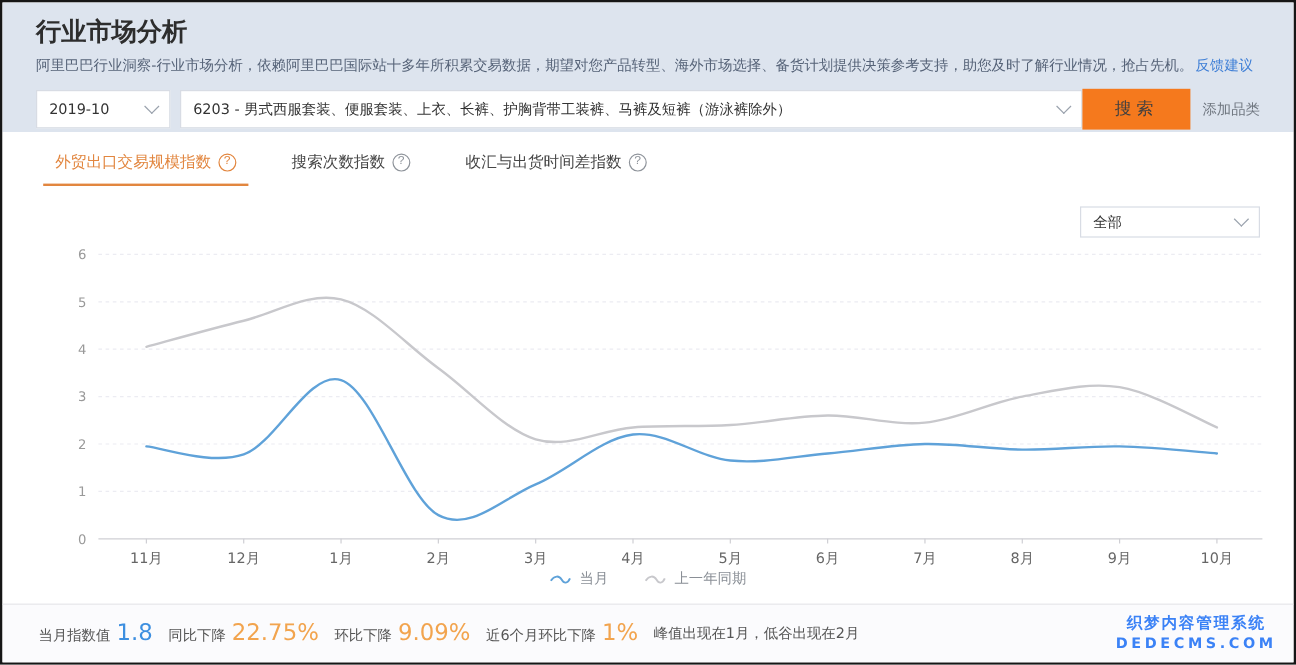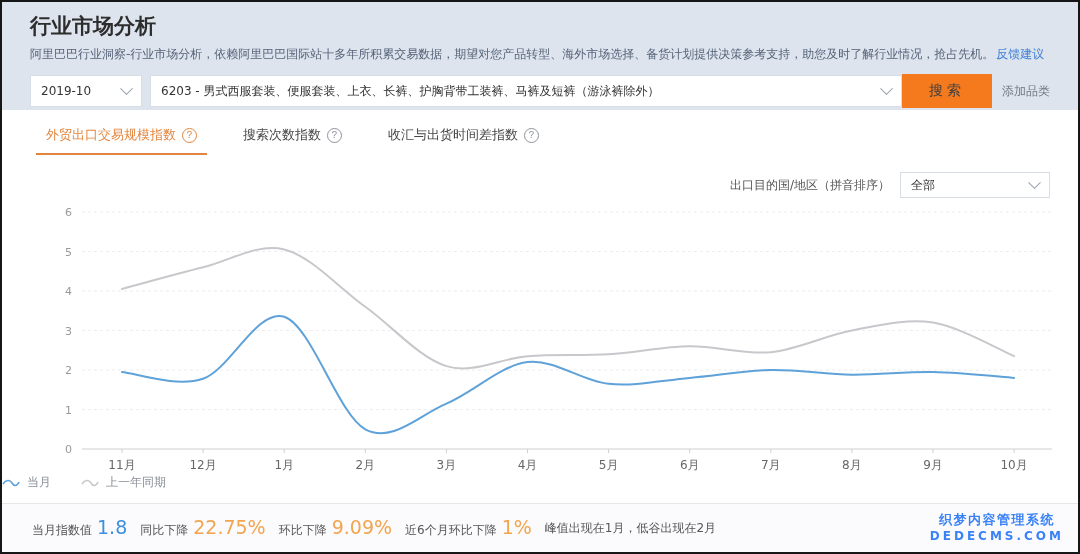--- a/index.html
+++ b/index.html
@@ -60,21 +60,21 @@
   .tab.active .qmark{border-color:#e2863f;color:#e2863f;}
   .tab.active::after{
     content:"";position:absolute;left:-10px;right:-10px;bottom:5px;height:2px;background:#e2863f;
   }
   
   .panel{background:#fff;flex:1 1 auto;display:flex;flex-direction:column;}
   .controls{display:flex;justify-content:flex-end;align-items:center;gap:10px;padding:12px 28px 2px 28px;}
   .ctrl-label{font-size:12px;color:#555;}
   .region-select{width:150px;height:26px;}
   #chart-svg{display:block;flex:0 0 auto;}
-  .legend{display:flex;align-items:center;gap:30px;font-size:12px;color:#8a8f96;margin-top:-4px;}
+  .legend{display:flex;justify-content:center;align-items:center;gap:30px;font-size:12px;color:#8a8f96;margin-top:-4px;}
   .legend .item{display:flex;align-items:center;gap:7px;}
   .legend svg{display:block;}
   
   .statsbar{
     flex:0 0 auto;height:49px;box-sizing:border-box;
     background:#fbfbfd;border-top:1px solid #e7e7ea;
     display:flex;align-items:center;padding:0 14px 0 30px;gap:13px;
     font-size:12px;color:#555;white-space:nowrap;
   }
   .stat{display:flex;align-items:baseline;gap:5px;}
@@ -119,21 +119,20 @@
         <span class="qmark">?</span>
       </div>
       <div class="tab">
         <span>收汇与出货时间差指数</span>
         <span class="qmark">?</span>
       </div>
     </div>
 
   <div class="panel">
     <div class="controls">
-      <span class="ctrl-label">出口目的国/地区（拼音排序）</span>
       <div class="selbox region-select">
         <span class="val">全部</span>
         <span class="chev"></span>
       </div>
     </div>
     <svg id="chart-svg" width="1080" height="278">
         <line x1="80" y1="249" x2="1050" y2="249" stroke="#cfcfd4" stroke-width="1"></line>
         <text x="70" y="253" text-anchor="end" font-size="11" fill="#999">0</text>
         <line x1="80" y1="209.5" x2="1050" y2="209.5" stroke="#ececf2" stroke-width="1" stroke-dasharray="3 3"></line>
         <text x="70" y="213.5" text-anchor="end" font-size="11" fill="#999">1</text>

